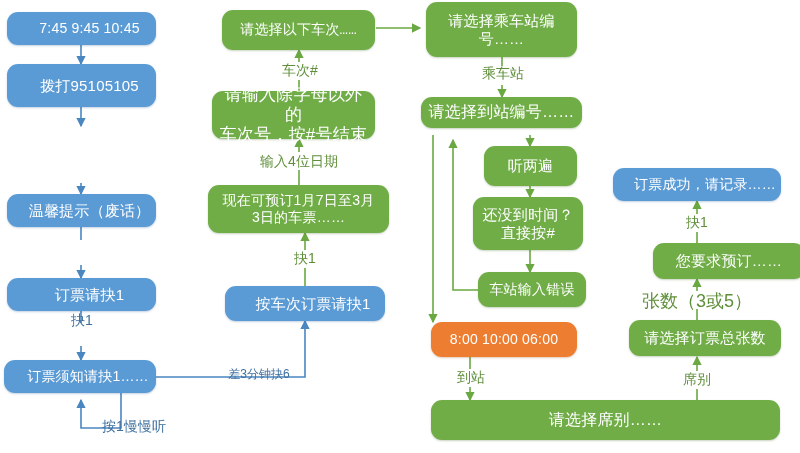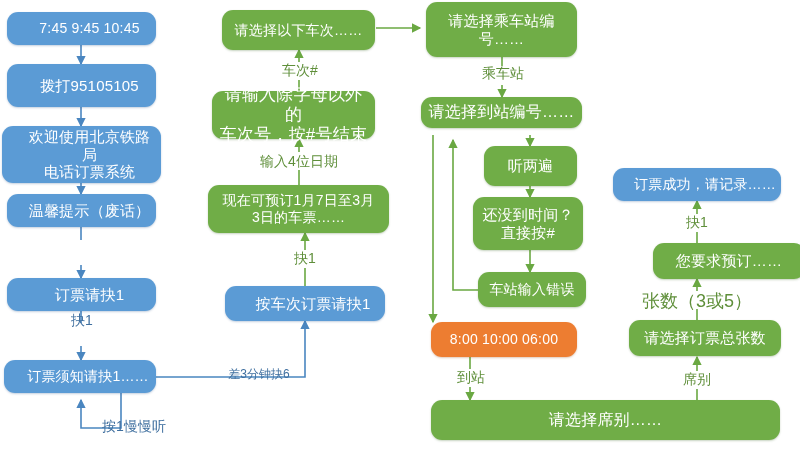--- a/index.html
+++ b/index.html
@@ -120,27 +120,25 @@
       <path d="M697,371 L697,357" stroke="#6aa842" marker-end="url(#arrG)"></path>
       <path d="M697,320 L697,309" stroke="#6aa842"></path>
       <path d="M697,291 L697,279" stroke="#6aa842" marker-end="url(#arrG)"></path>
       <path d="M697,243 L697,232" stroke="#6aa842"></path>
       <path d="M697,214 L697,201" stroke="#6aa842" marker-end="url(#arrG)"></path>
     </g>
   </svg>
 
   <div class="node blue" style="left:7px;   top:12px;  width:149px; height:33px; font-size:14px;">7:45 9:45 10:45</div>
   <div class="node blue" style="left:7px;   top:64px;  width:149px; height:43px; font-size:15px;">拨打95105105</div>
-  <div class="node blue" style="left:2px;   top:126px; width:159px; height:57px; font-size:15px;">欢迎使用北京铁路局
-电话订票系统</div>
   <div class="node blue" style="left:7px;   top:194px; width:149px; height:33px; font-size:15px;">温馨提示（废话）</div>
   <div class="node blue" style="left:7px;   top:278px; width:149px; height:33px; font-size:15px;">订票请抉1</div>
   <div class="node blue" style="left:4px;   top:360px; width:152px; height:33px; font-size:14px;">订票须知请抉1……</div>
 
-  <div class="node green" style="left:222px; top:10px;  width:153px; height:40px; font-size:14px;">请选择以下车次……</div>
+  <div class="node green" style="left:222px; top:10px;  width:153px; height:40px; font-size:14px;font-family:Liberation Mono, monospace;">请选择以下车次……</div>
   <div class="node green" style="left:212px; top:91px;  width:163px; height:48px; font-size:17px;">请输入除字母以外的
 车次号，按#号结束</div>
   <div class="node green" style="left:208px; top:185px; width:181px; height:48px; font-size:14px;">现在可预订1月7日至3月
 3日的车票……</div>
   <div class="node blue" style="left:225px; top:286px; width:160px; height:35px; font-size:15px;">按车次订票请抉1</div>
 
   <div class="node green" style="left:426px; top:2px;   width:151px; height:55px; font-size:15px;">请选择乘车站编
 号……</div>
   <div class="node green" style="left:421px; top:97px;  width:161px; height:31px; font-size:16px;">请选择到站编号……</div>
   <div class="node green" style="left:484px; top:146px; width:93px;  height:40px; font-size:15px;">听两遍</div>

